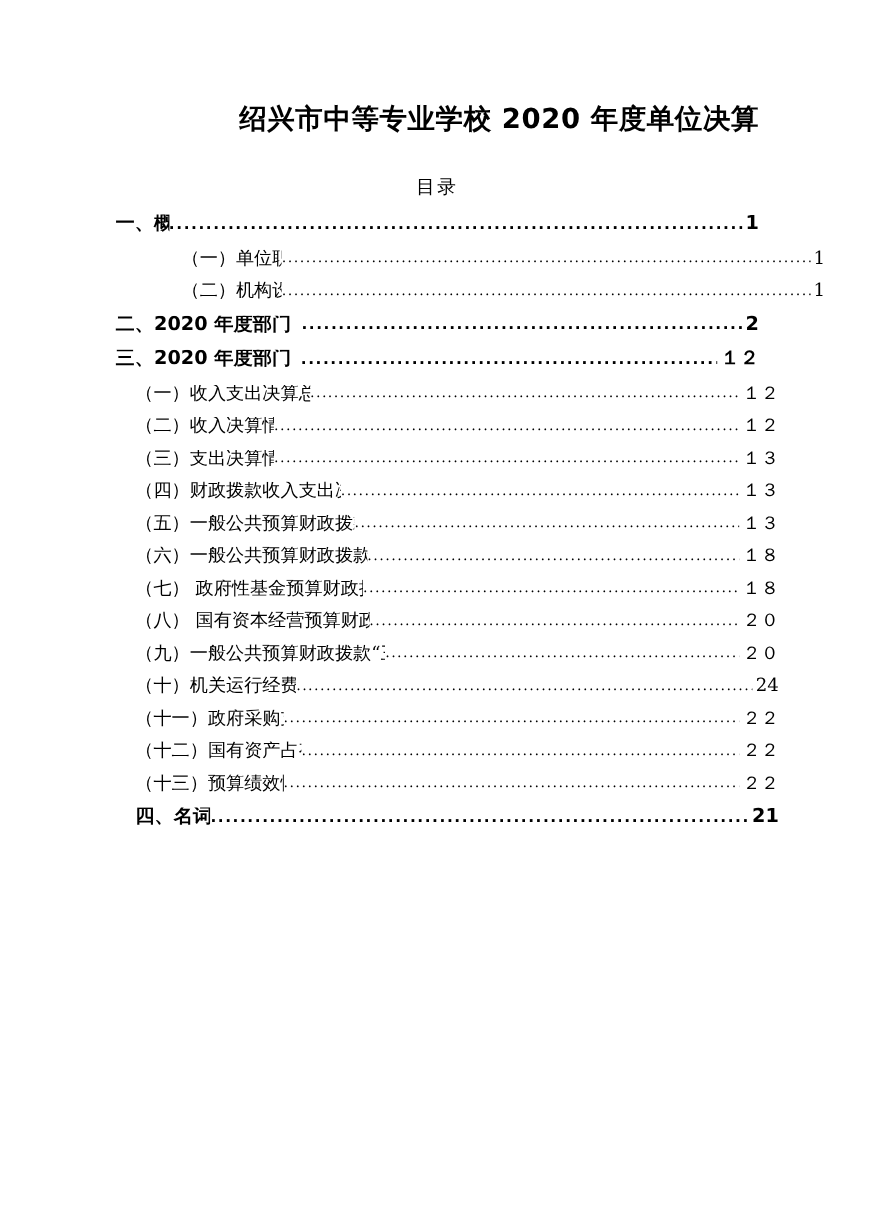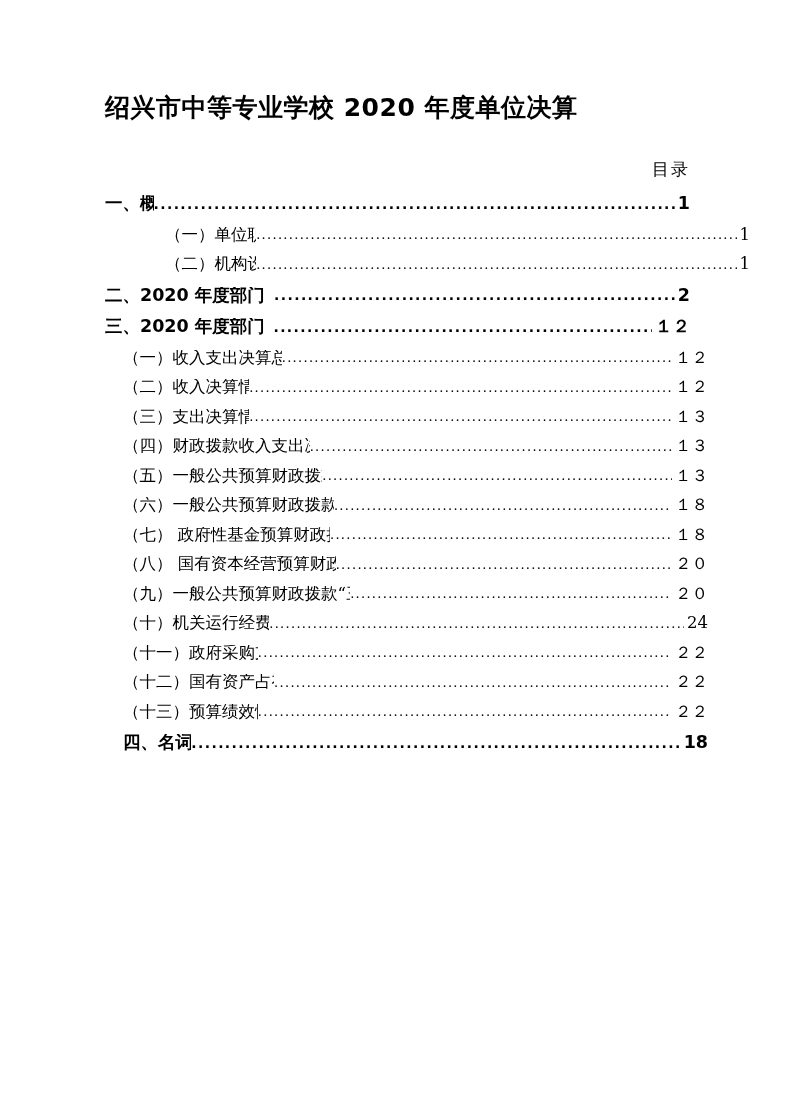--- a/index.html
+++ b/index.html
@@ -18,30 +18,30 @@
     position: relative;
     width: 795px;
     height: 1109px;
     box-sizing: border-box;
     padding: 72px 105px 0 105px;
   }
   .doc-title {
     font-family: "DejaVu Sans", "Liberation Sans", sans-serif;
     font-size: 25px;
     font-weight: bold;
-    text-align: left;
+    text-align: right;
     letter-spacing: 0.5px;
     margin: 18px 0 0 0;
     line-height: 1.4;
   }
   .toc-heading {
     font-family: "DejaVu Serif", "Liberation Serif", serif;
     font-size: 17px;
     font-weight: normal;
-    text-align: right;
+    text-align: center;
     margin: 33px 0 14px 0;
     letter-spacing: 2px;
   }
   .toc {
     margin-top: 8px;
   }
   .toc-entry {
     display: flex;
     align-items: flex-end;
     width: 100%;
@@ -185,17 +185,17 @@
         <span class="page-num">２２</span>
       </div>
       <div class="toc-entry lvl2 ind-2">
         <span class="label">（十三）预算绩效情况说明</span>
         <span class="dots">................................................................................................................</span>
         <span class="page-num">２２</span>
       </div>
       <div class="toc-entry lvl1 ind-2">
         <span class="label">四、名词解释</span>
         <span class="dots">................................................................................................................</span>
-        <span class="page-num">18</span>
+        <span class="page-num">21</span>
       </div>
     </div>
 
 </div>
 
 </body></html>

